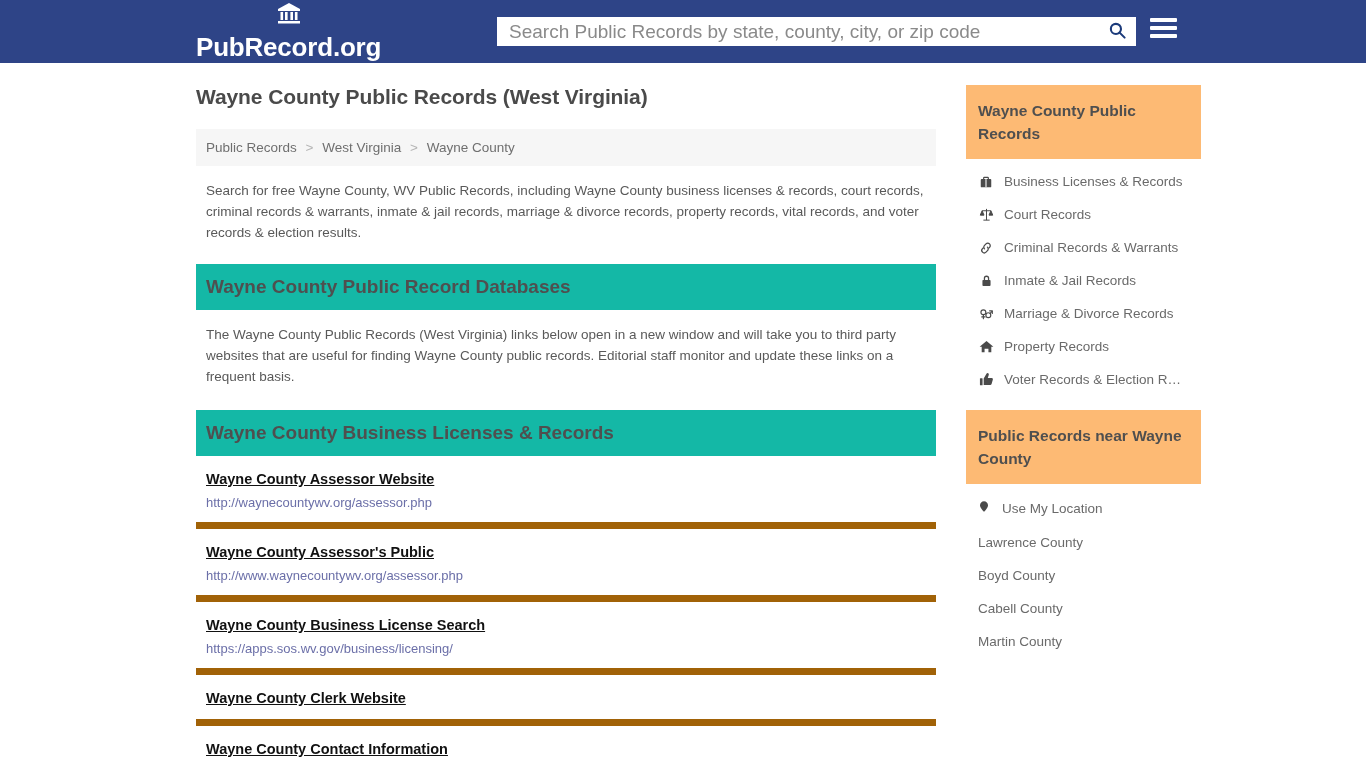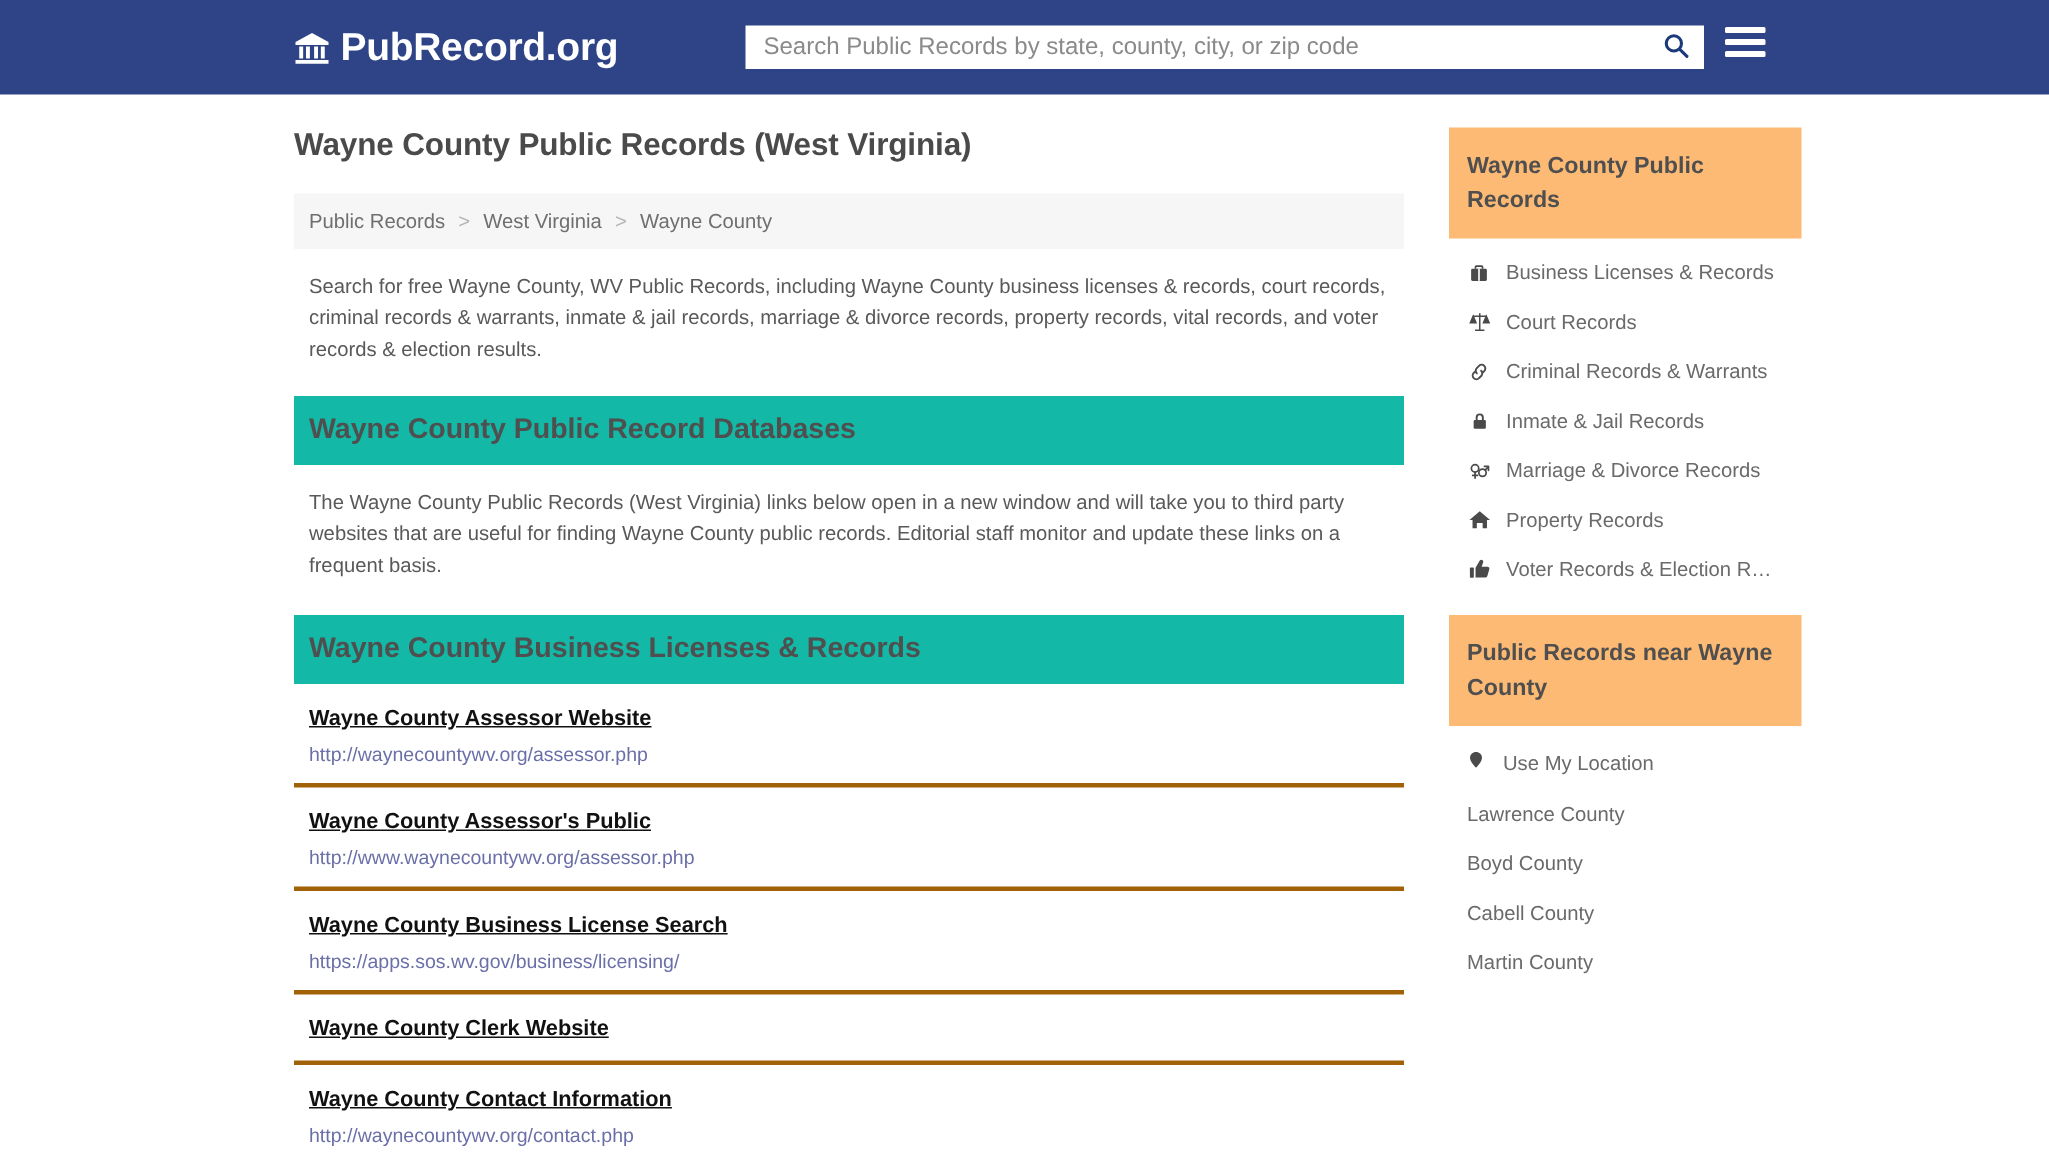--- a/index.html
+++ b/index.html
@@ -22,38 +22,39 @@
   .brand {
     display: flex;
     align-items: center;
     gap: 7px;
     margin-left: 196px;
     color: #ffffff;
     font-size: 26px;
     font-weight: bold;
     letter-spacing: -0.2px;
     white-space: nowrap;
+    flex-direction: column;
   }
   .brand .bank-icon { display: flex; align-items: center; }
   .searchwrap {
     position: absolute;
     left: 497px;
     top: 17px;
     width: 639px;
     height: 29px;
     background: #ffffff;
     display: flex;
     align-items: center;
     padding: 0 6px 0 10px;
   }
   .searchwrap input {
     flex: 1;
     border: none;
     outline: none;
-    font-size: 16px;
+    font-size: 19px;
     font-family: "Liberation Sans", sans-serif;
     color: #333;
     background: transparent;
   }
   .searchwrap input::placeholder { color: #8a8a8a; }
   .search-btn {
     background: transparent;
     border: none;
     cursor: pointer;
     padding: 0 3px;
@@ -124,21 +125,21 @@
   .section-body {
     font-size: 13.5px;
     line-height: 21px;
     color: #595959;
     padding: 14px 10px 10px 10px;
   }
 
   
   .linkrow {
     padding: 14px 10px 12px 10px;
-    border-bottom: 3px solid #a16207;
+    border-bottom: 7px solid #a16207;
   }
   .linkrow:first-of-type { padding-top: 18px; }
   .linkrow .lk-title {
     display: inline-block;
     font-size: 14.5px;
     font-weight: bold;
     color: #111111;
     text-decoration: underline;
     cursor: pointer;
   }

